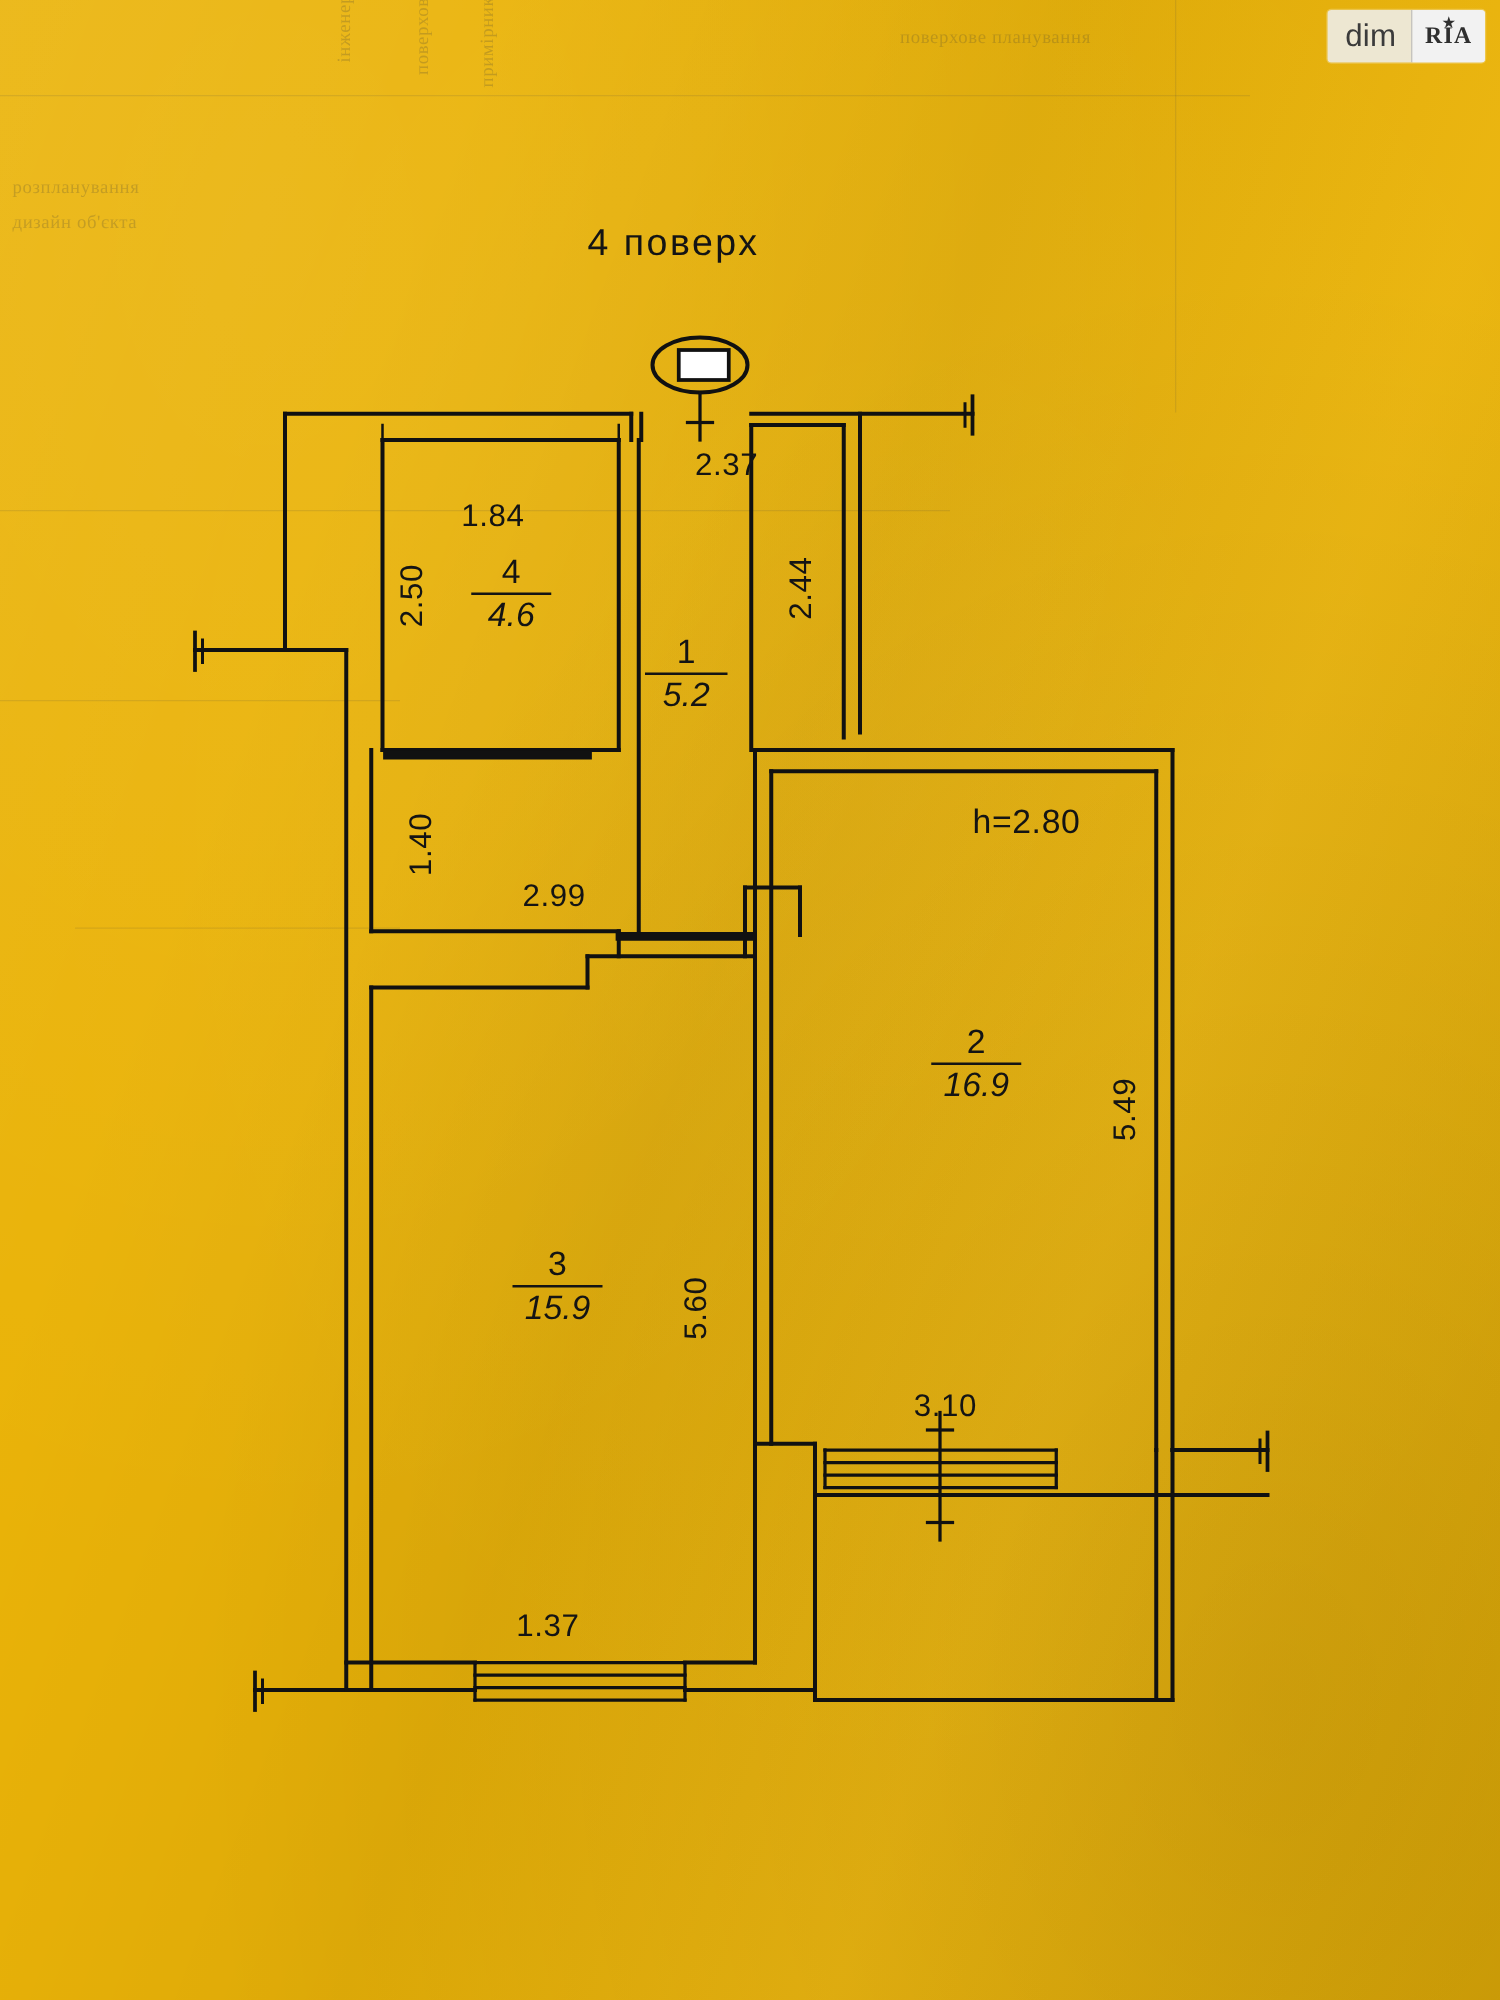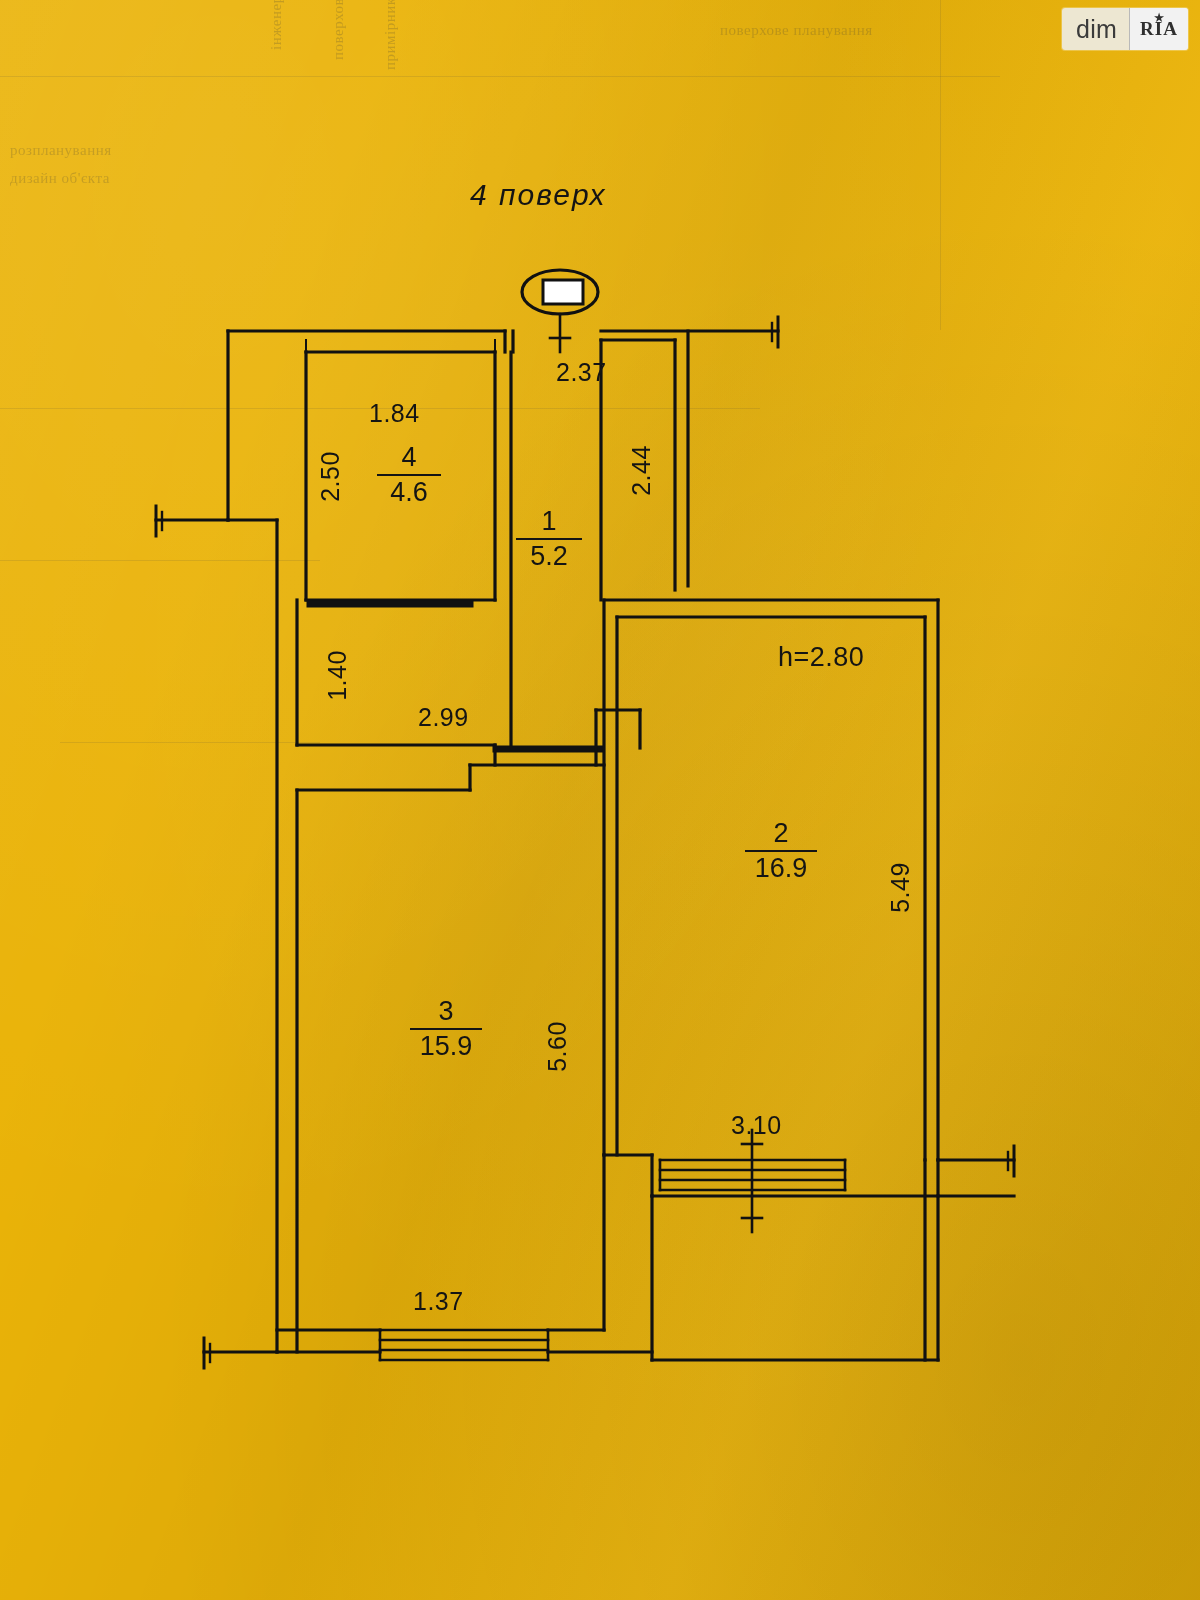--- a/index.html
+++ b/index.html
@@ -119,20 +119,21 @@
     transform-origin: center center;
     transform: rotate(-90deg);
   }
   .room-num {
     font-size: 27px;
     text-align: center;
   }
   .room-area {
     font-size: 27px;
     text-align: center;
+    font-style: italic;
   }
   .room-box {
     position: absolute;
     text-align: center;
     color: #141414;
   }
   .room-box .rule {
     height: 2px;
     background: #141414;
     margin: 1px auto 1px auto;
@@ -164,21 +165,21 @@
 
   <div id="watermark">
     <div class="wm-dim">dim</div>
     <div class="wm-sep"></div>
     <div class="wm-ria">
       <span class="ria-star">★</span>
       <span class="ria-text">RIA</span>
     </div>
   </div>
 
-  <div class="plan-label floor-title" style="left:470px; top:178px;font-style:italic;">4 поверх</div>
+  <div class="plan-label floor-title" style="left:470px; top:178px;">4 поверх</div>
 
   <svg id="plan" viewBox="0 0 1200 1600" width="1200" height="1600">
     <g fill="none" stroke="#111111" stroke-width="3.2" stroke-linecap="square" stroke-linejoin="miter">
 
       <path d="M 228,331 L 505,331"></path>
       <path d="M 228,331 L 228,520"></path>
       <path d="M 228,520 L 156,520"></path>
       <path d="M 156,506 L 156,536" stroke-width="3"></path>
       <path d="M 162,512 L 162,530" stroke-width="2.4"></path>
 

